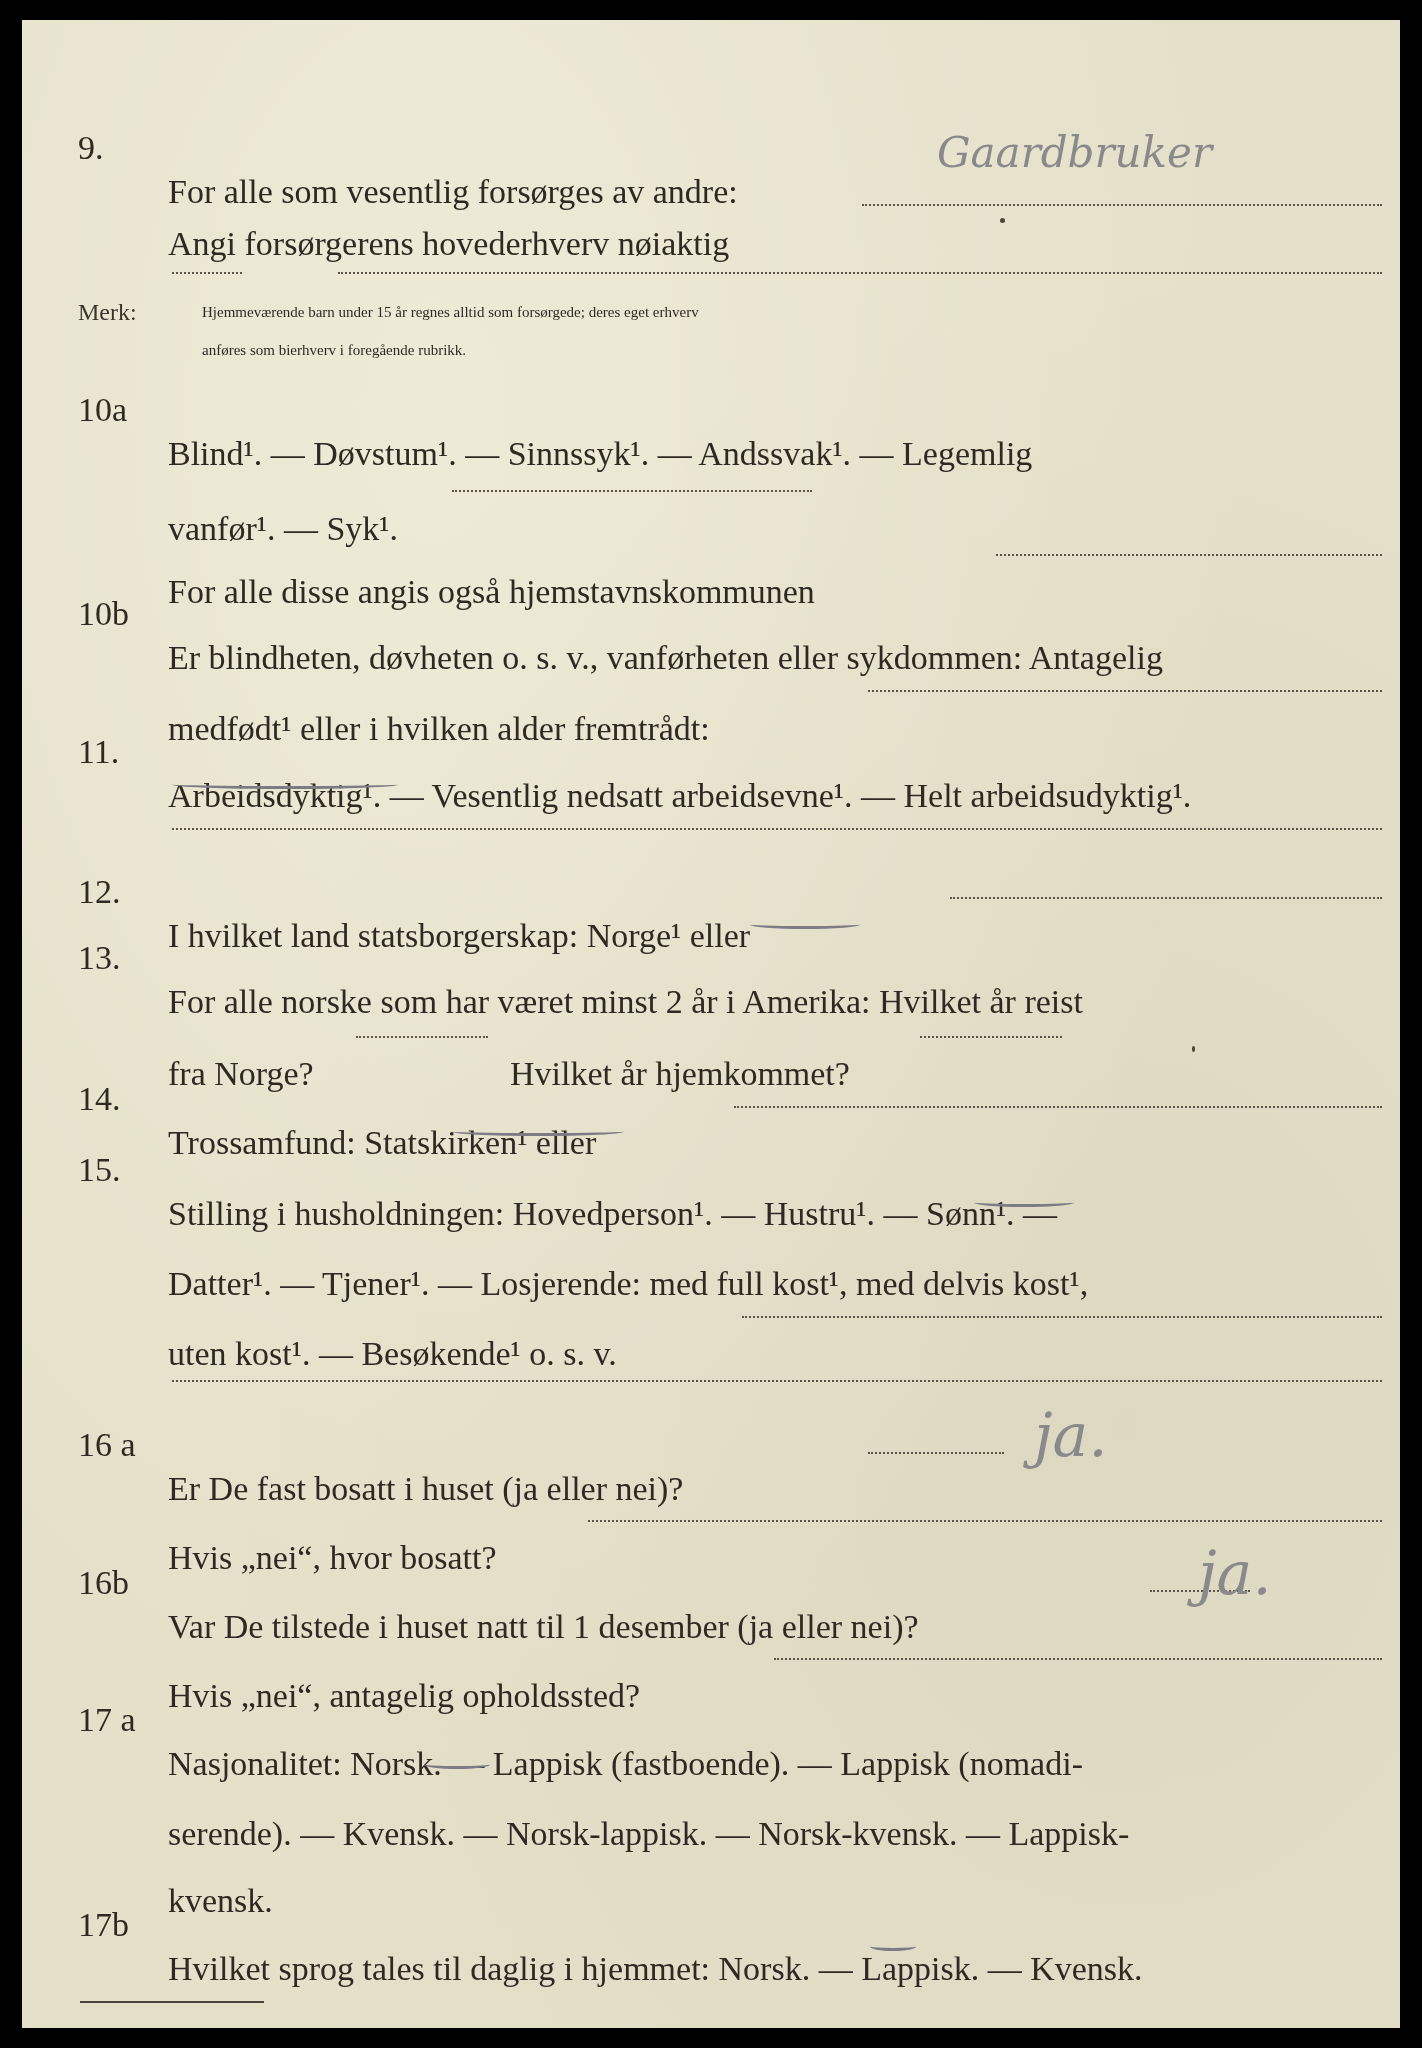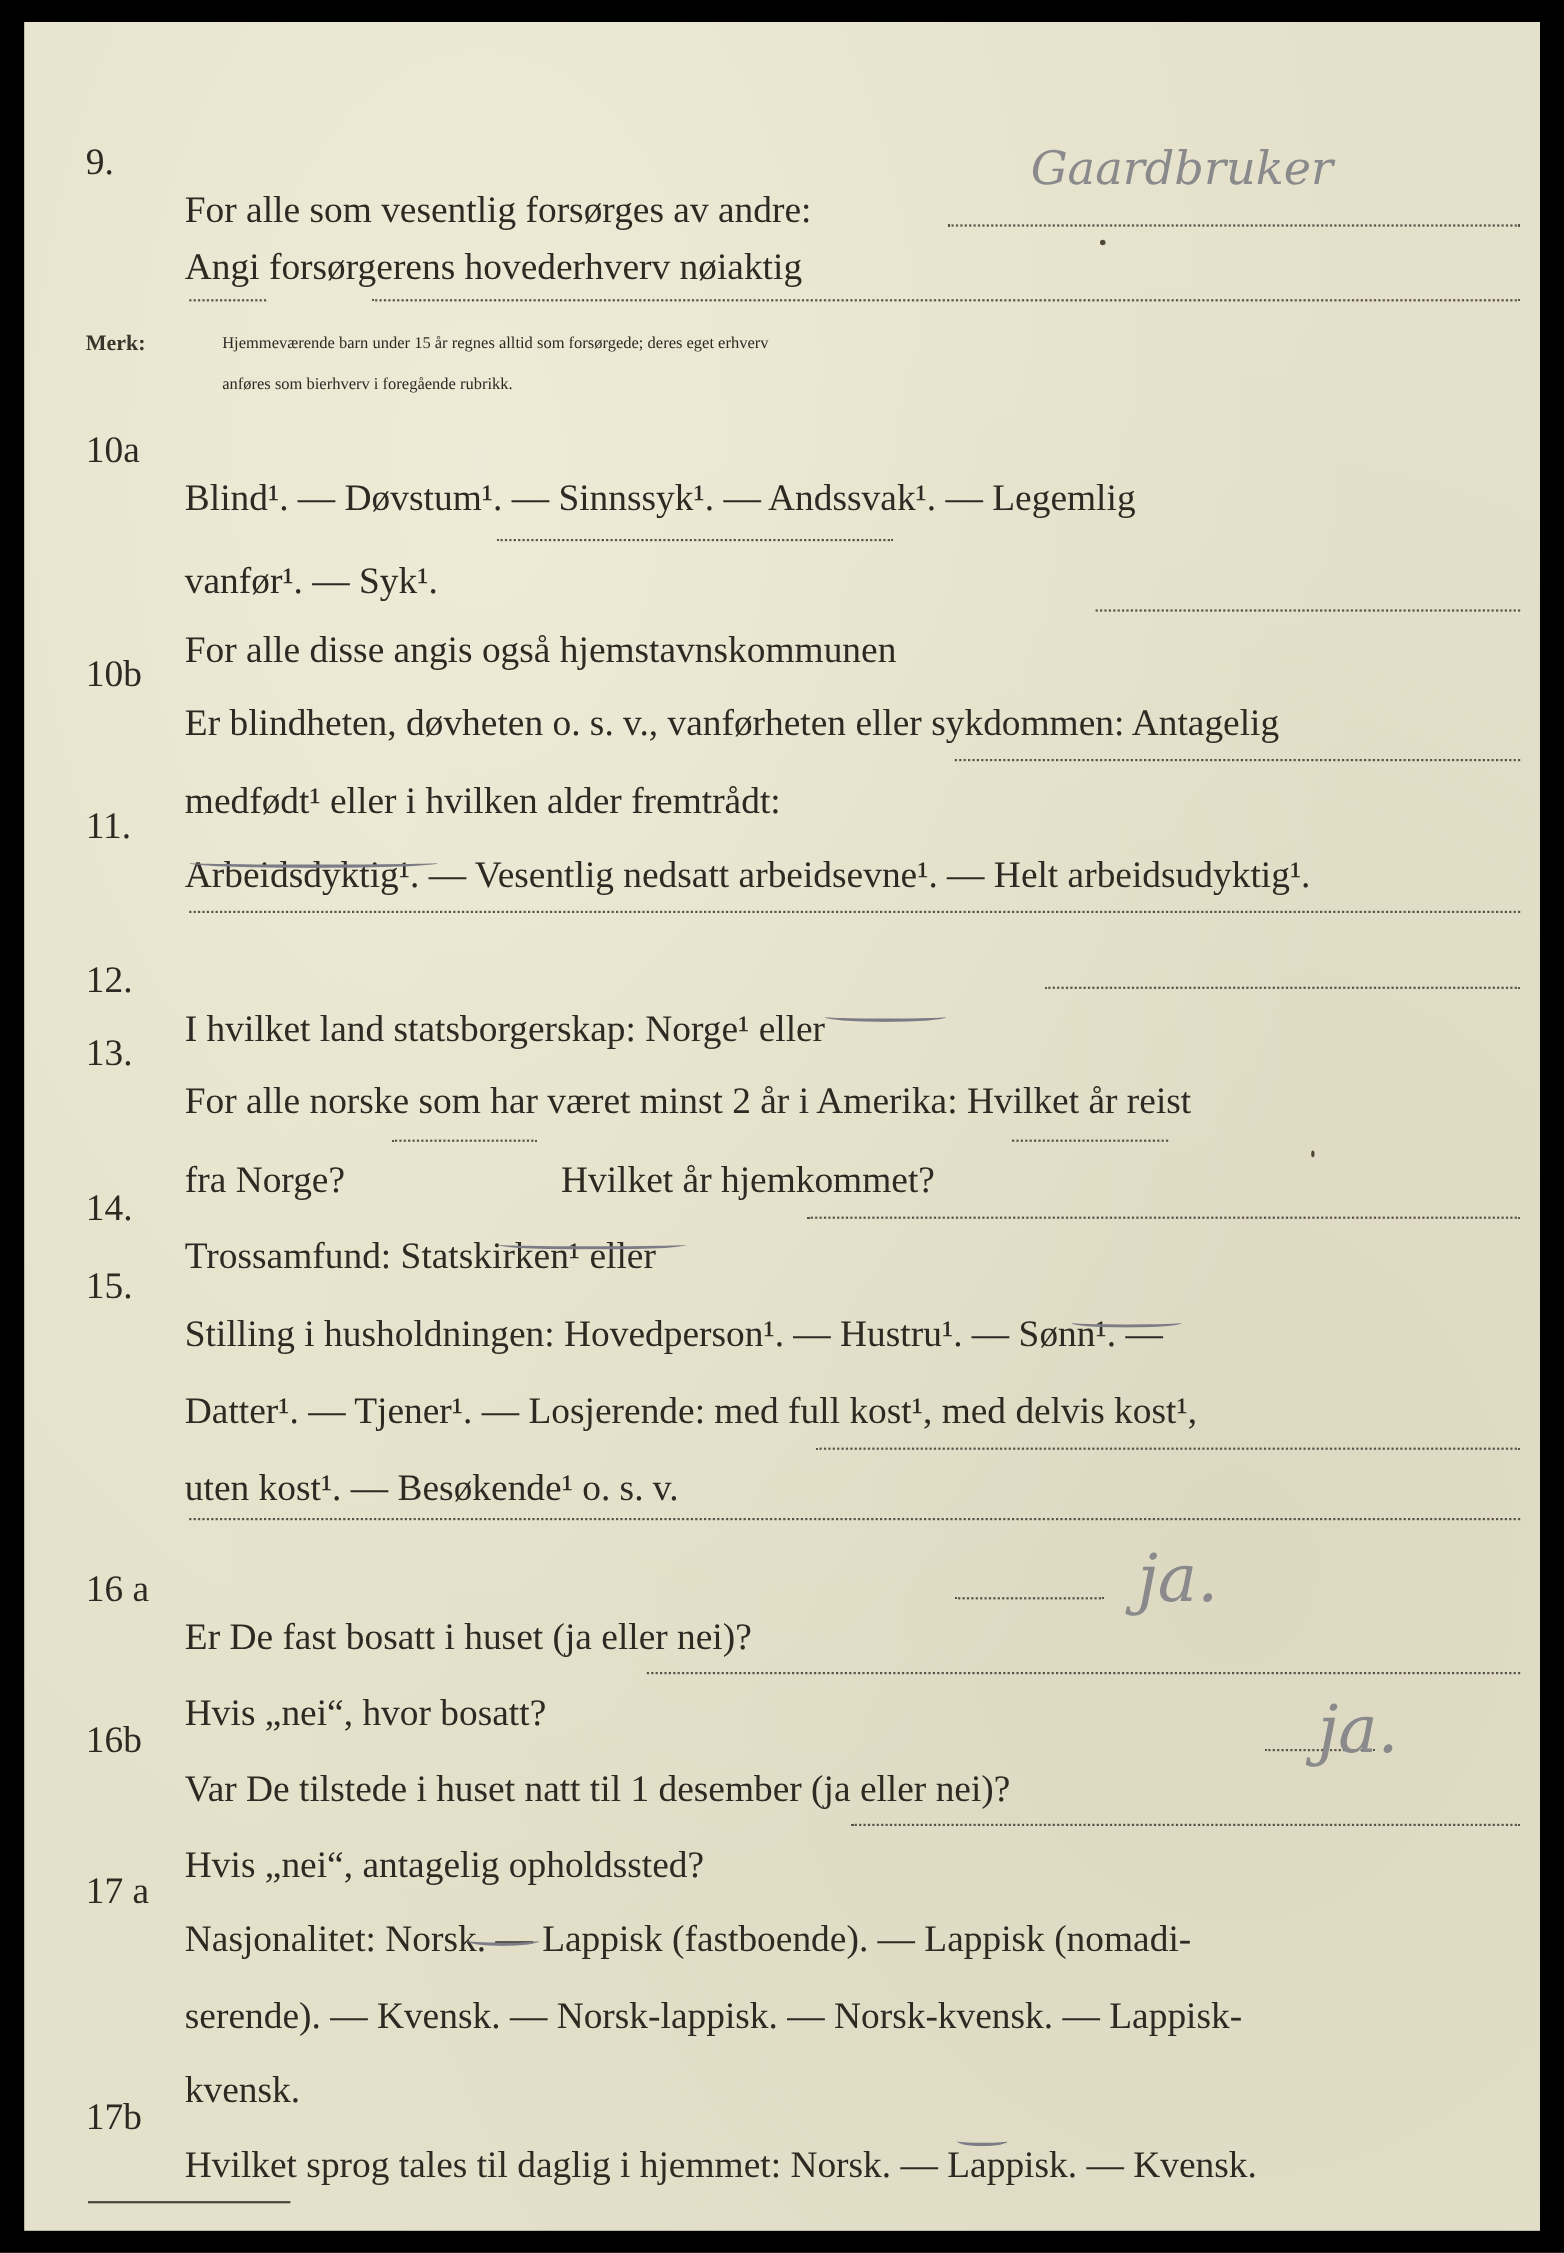--- a/index.html
+++ b/index.html
@@ -15,21 +15,21 @@
       radial-gradient(ellipse at 80% 70%, rgba(200,195,170,0.25), rgba(0,0,0,0) 60%);
     overflow: hidden;
   }
   .line {
     position: absolute; left: 0; white-space: nowrap;
     color: #2e2a23; font-size: 34px; line-height: 40px;
     transform-origin: left center;
   }
   .num { position: absolute; left: 56px; }
   .txt { position: absolute; left: 146px; margin-top: 44px; }
-  .merk-label { position: absolute; left: 56px; font-size: 20px; font-weight: bold; color: #3a352c; }
+  .merk-label { position: absolute; left: 56px; font-size: 24px; font-weight: normal; color: #3a352c; }
   .merk-txt { position: absolute; left: 180px; font-size: 15px; }
   sup { font-size: 14px; vertical-align: top; position: relative; top: 4px; margin-left: 1px; }
   .dots {
     position: absolute; height: 0; border-bottom: 2px dotted #5a5448;
   }
   .hw {
     position: absolute; font-family: "DejaVu Serif", serif; font-style: italic;
     color: #8a8a8c; white-space: nowrap;
   }
   .underline-mark {

